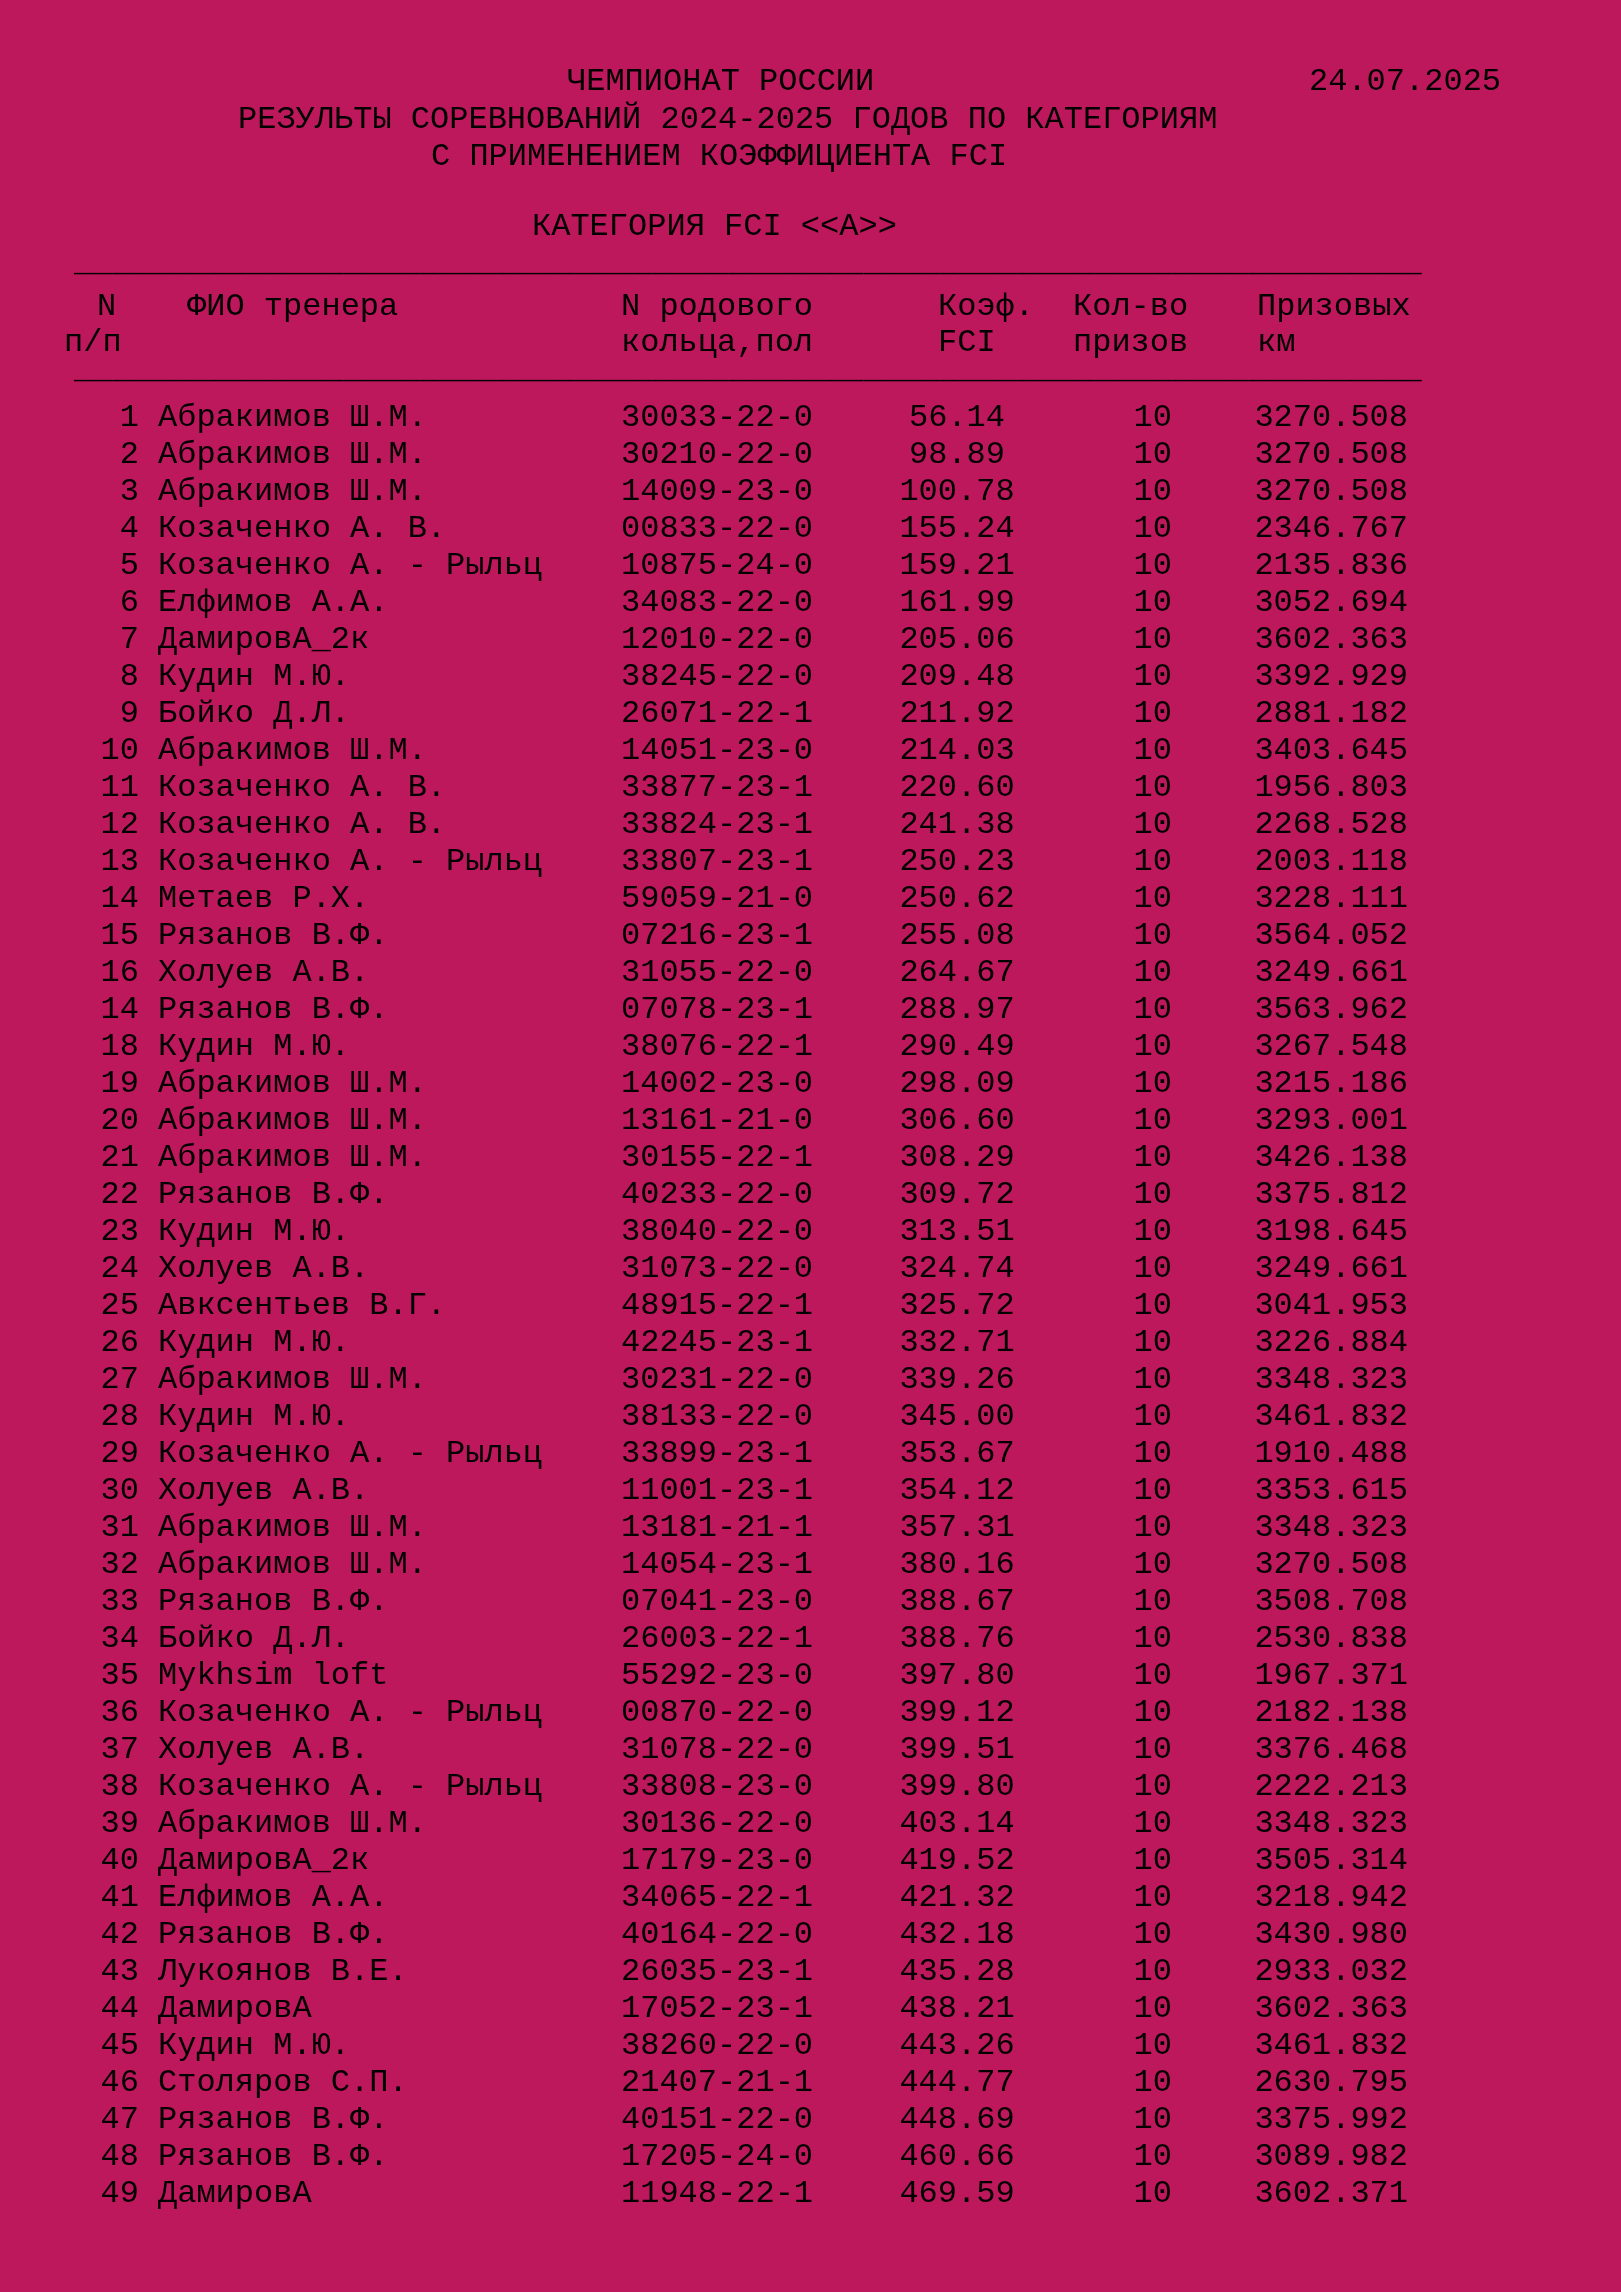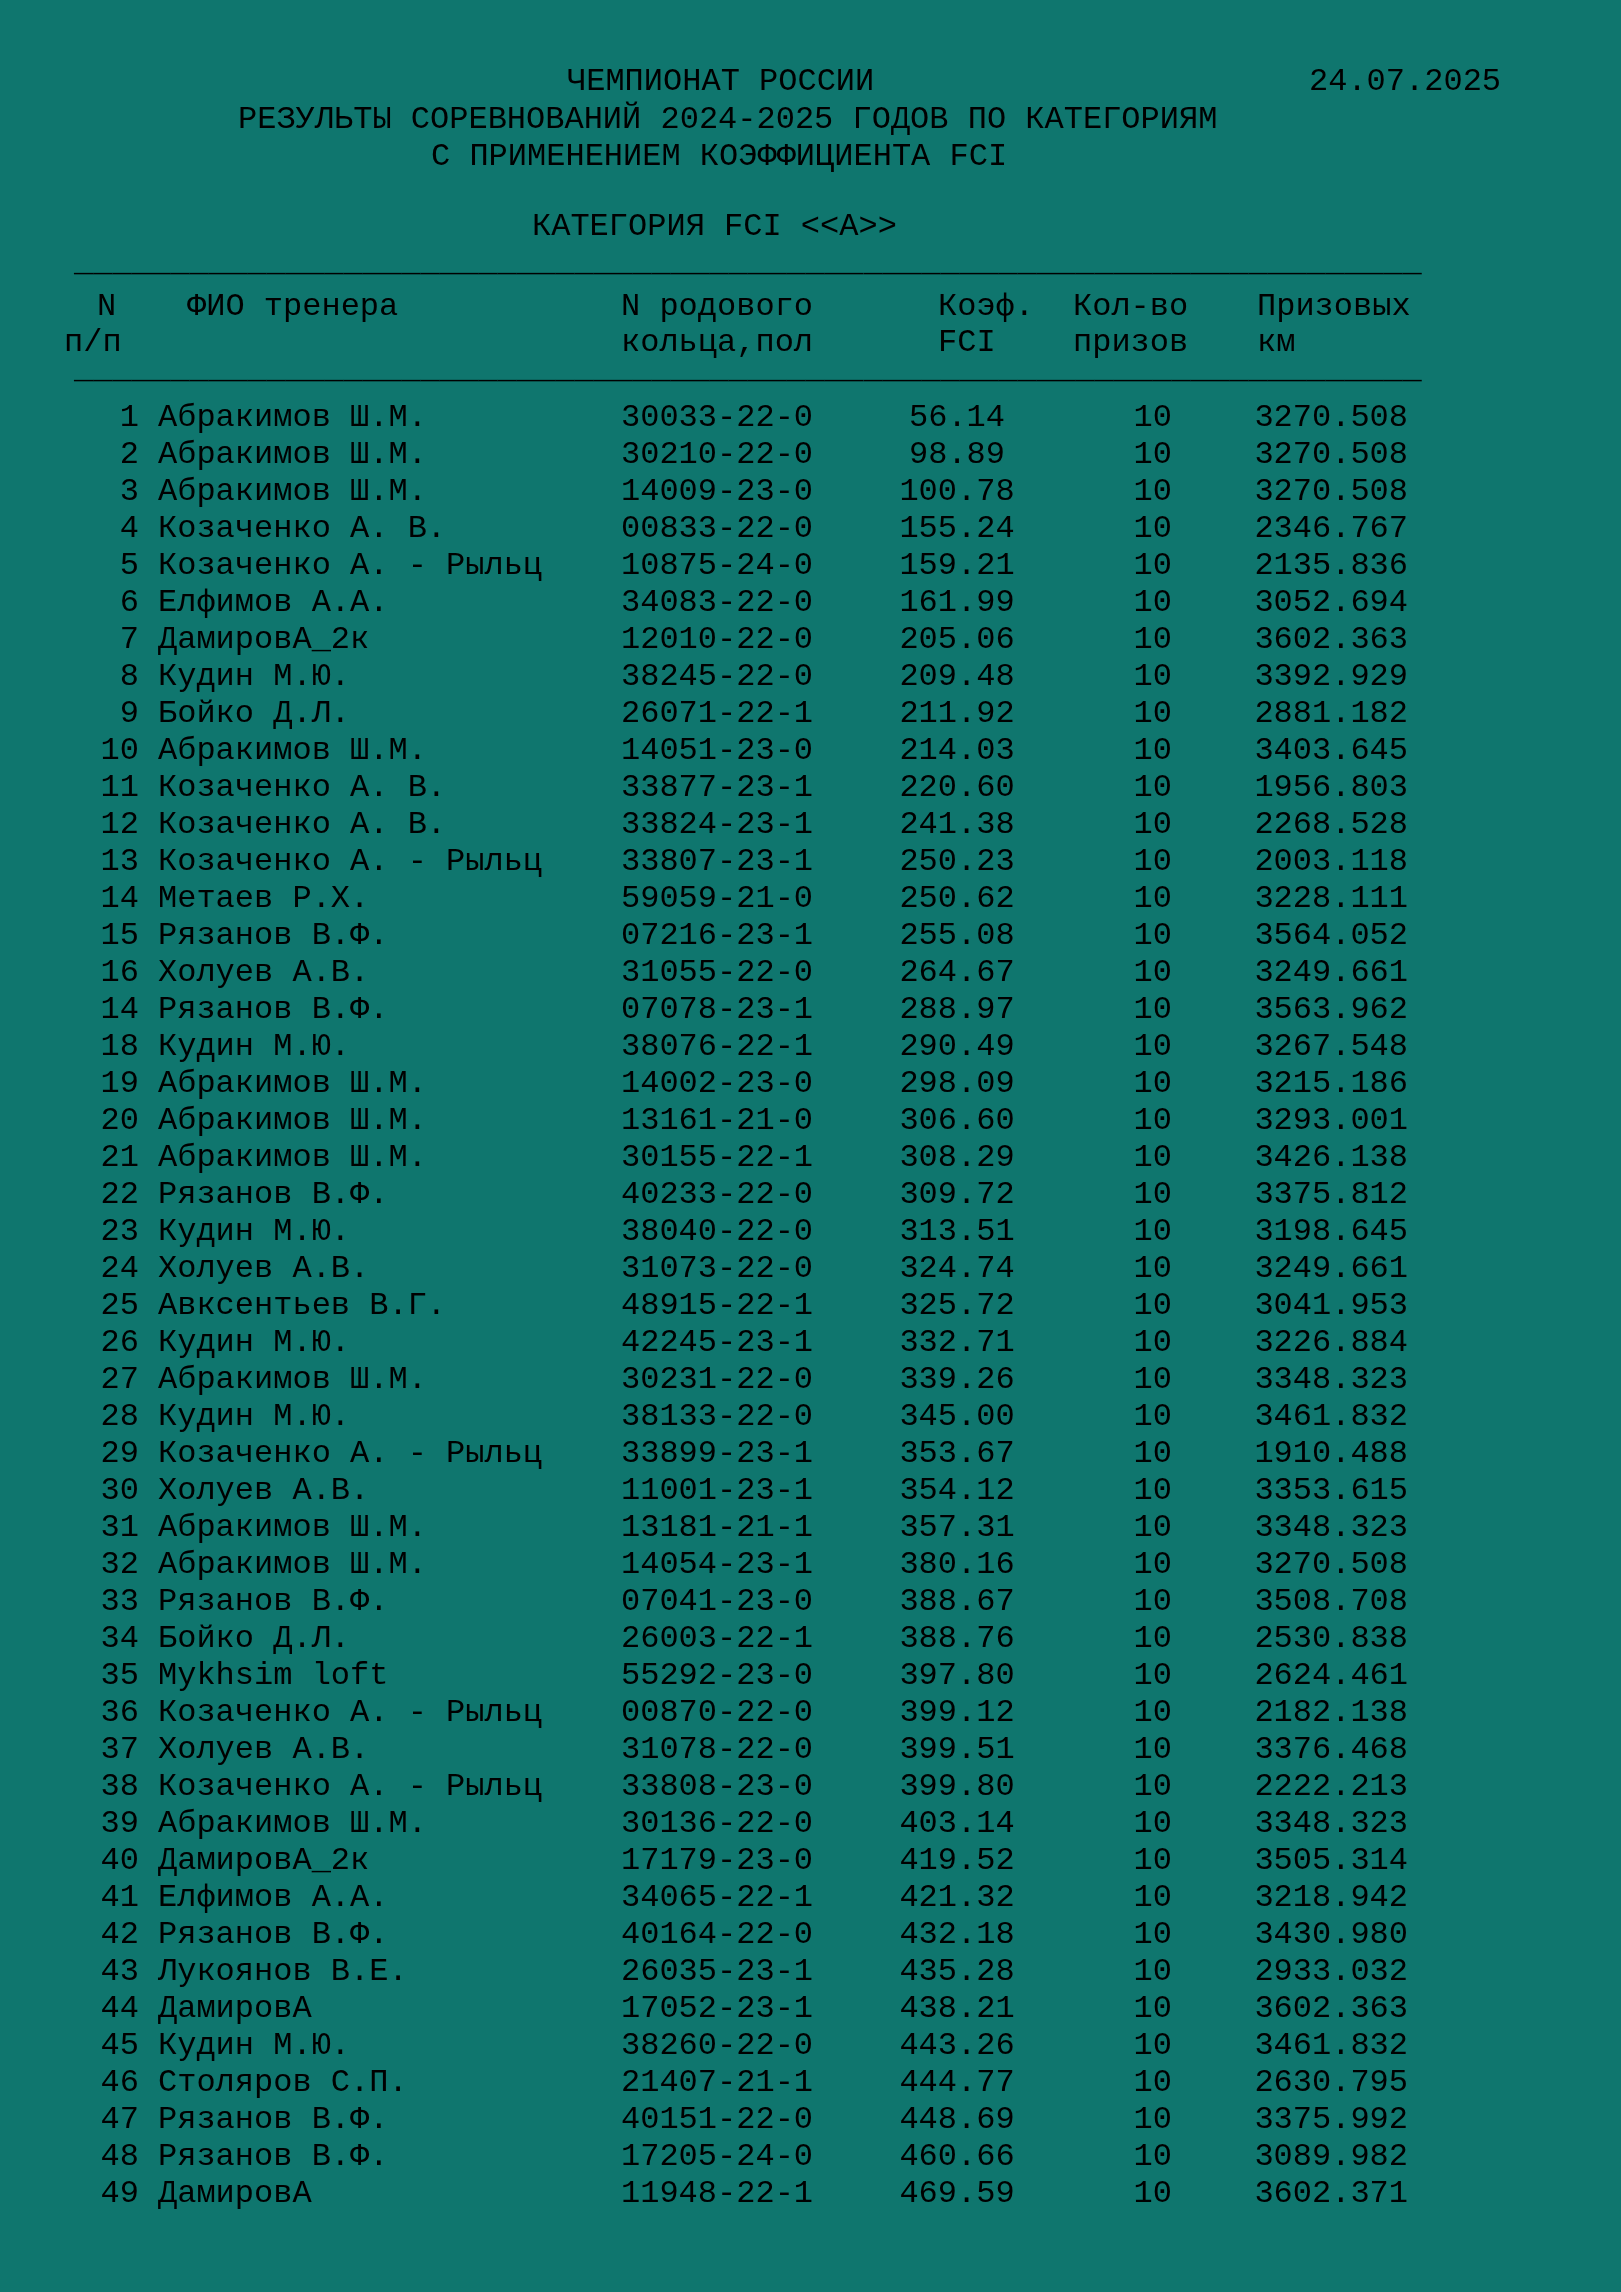--- a/index.html
+++ b/index.html
@@ -1,20 +1,20 @@
 <!DOCTYPE html>
 <html><head>
 <meta charset="utf-8">
 <style>
   html, body { margin: 0; padding: 0; background: #e8e8e8; }
   .page {
     position: relative;
     width: 1621px;
     height: 2293px;
-    background: #0f766e;
+    background: #be185d;
     font-family: "Liberation Mono", "DejaVu Sans Mono", monospace;
     font-size: 32px;
     color: #000000;
     overflow: hidden;
   }
   .txt {
     position: absolute;
     white-space: pre;
     line-height: 37px;
   }
@@ -388,21 +388,21 @@
     <span class="c prizes">10</span>
     <span class="c km">2530.838</span>
   </div>
 
   <div class="row">
     <span class="c num">35</span>
     <span class="c name">Mykhsim loft</span>
     <span class="c ring">55292-23-0</span>
     <span class="c coef">397.80</span>
     <span class="c prizes">10</span>
-    <span class="c km">2624.461</span>
+    <span class="c km">1967.371</span>
   </div>
 
   <div class="row">
     <span class="c num">36</span>
     <span class="c name">Козаченко А. - Рыльц</span>
     <span class="c ring">00870-22-0</span>
     <span class="c coef">399.12</span>
     <span class="c prizes">10</span>
     <span class="c km">2182.138</span>
   </div>

